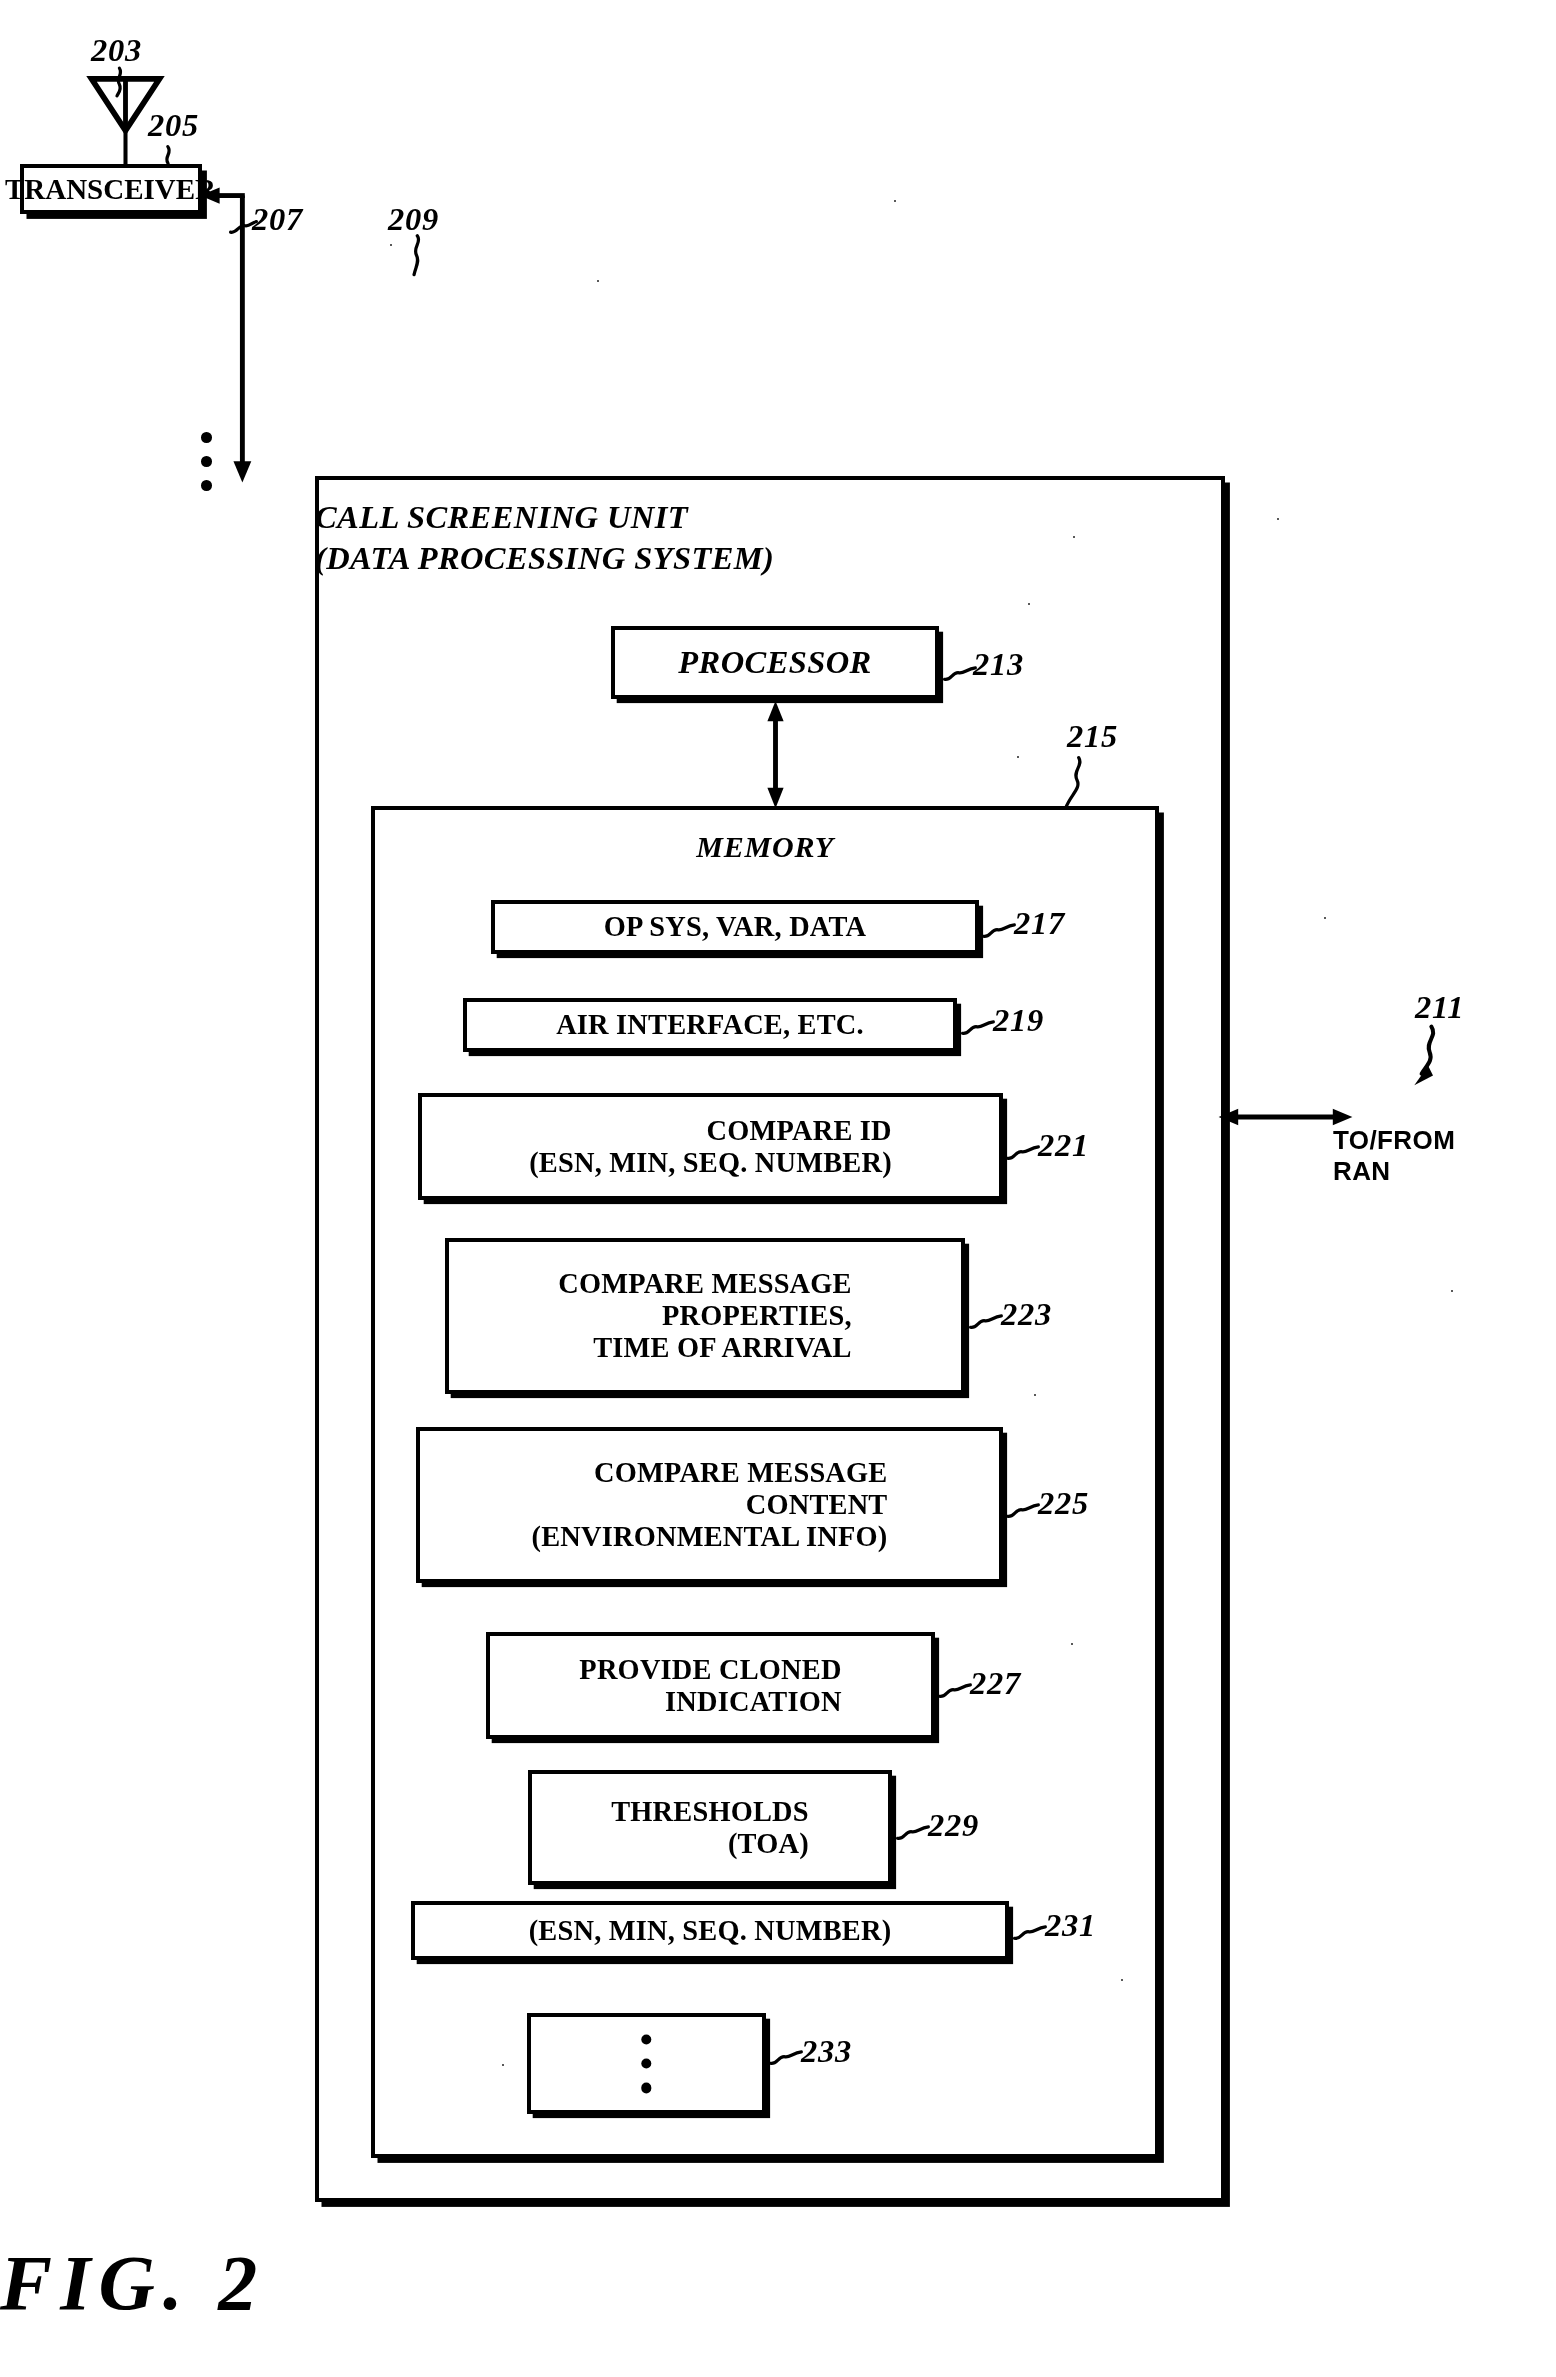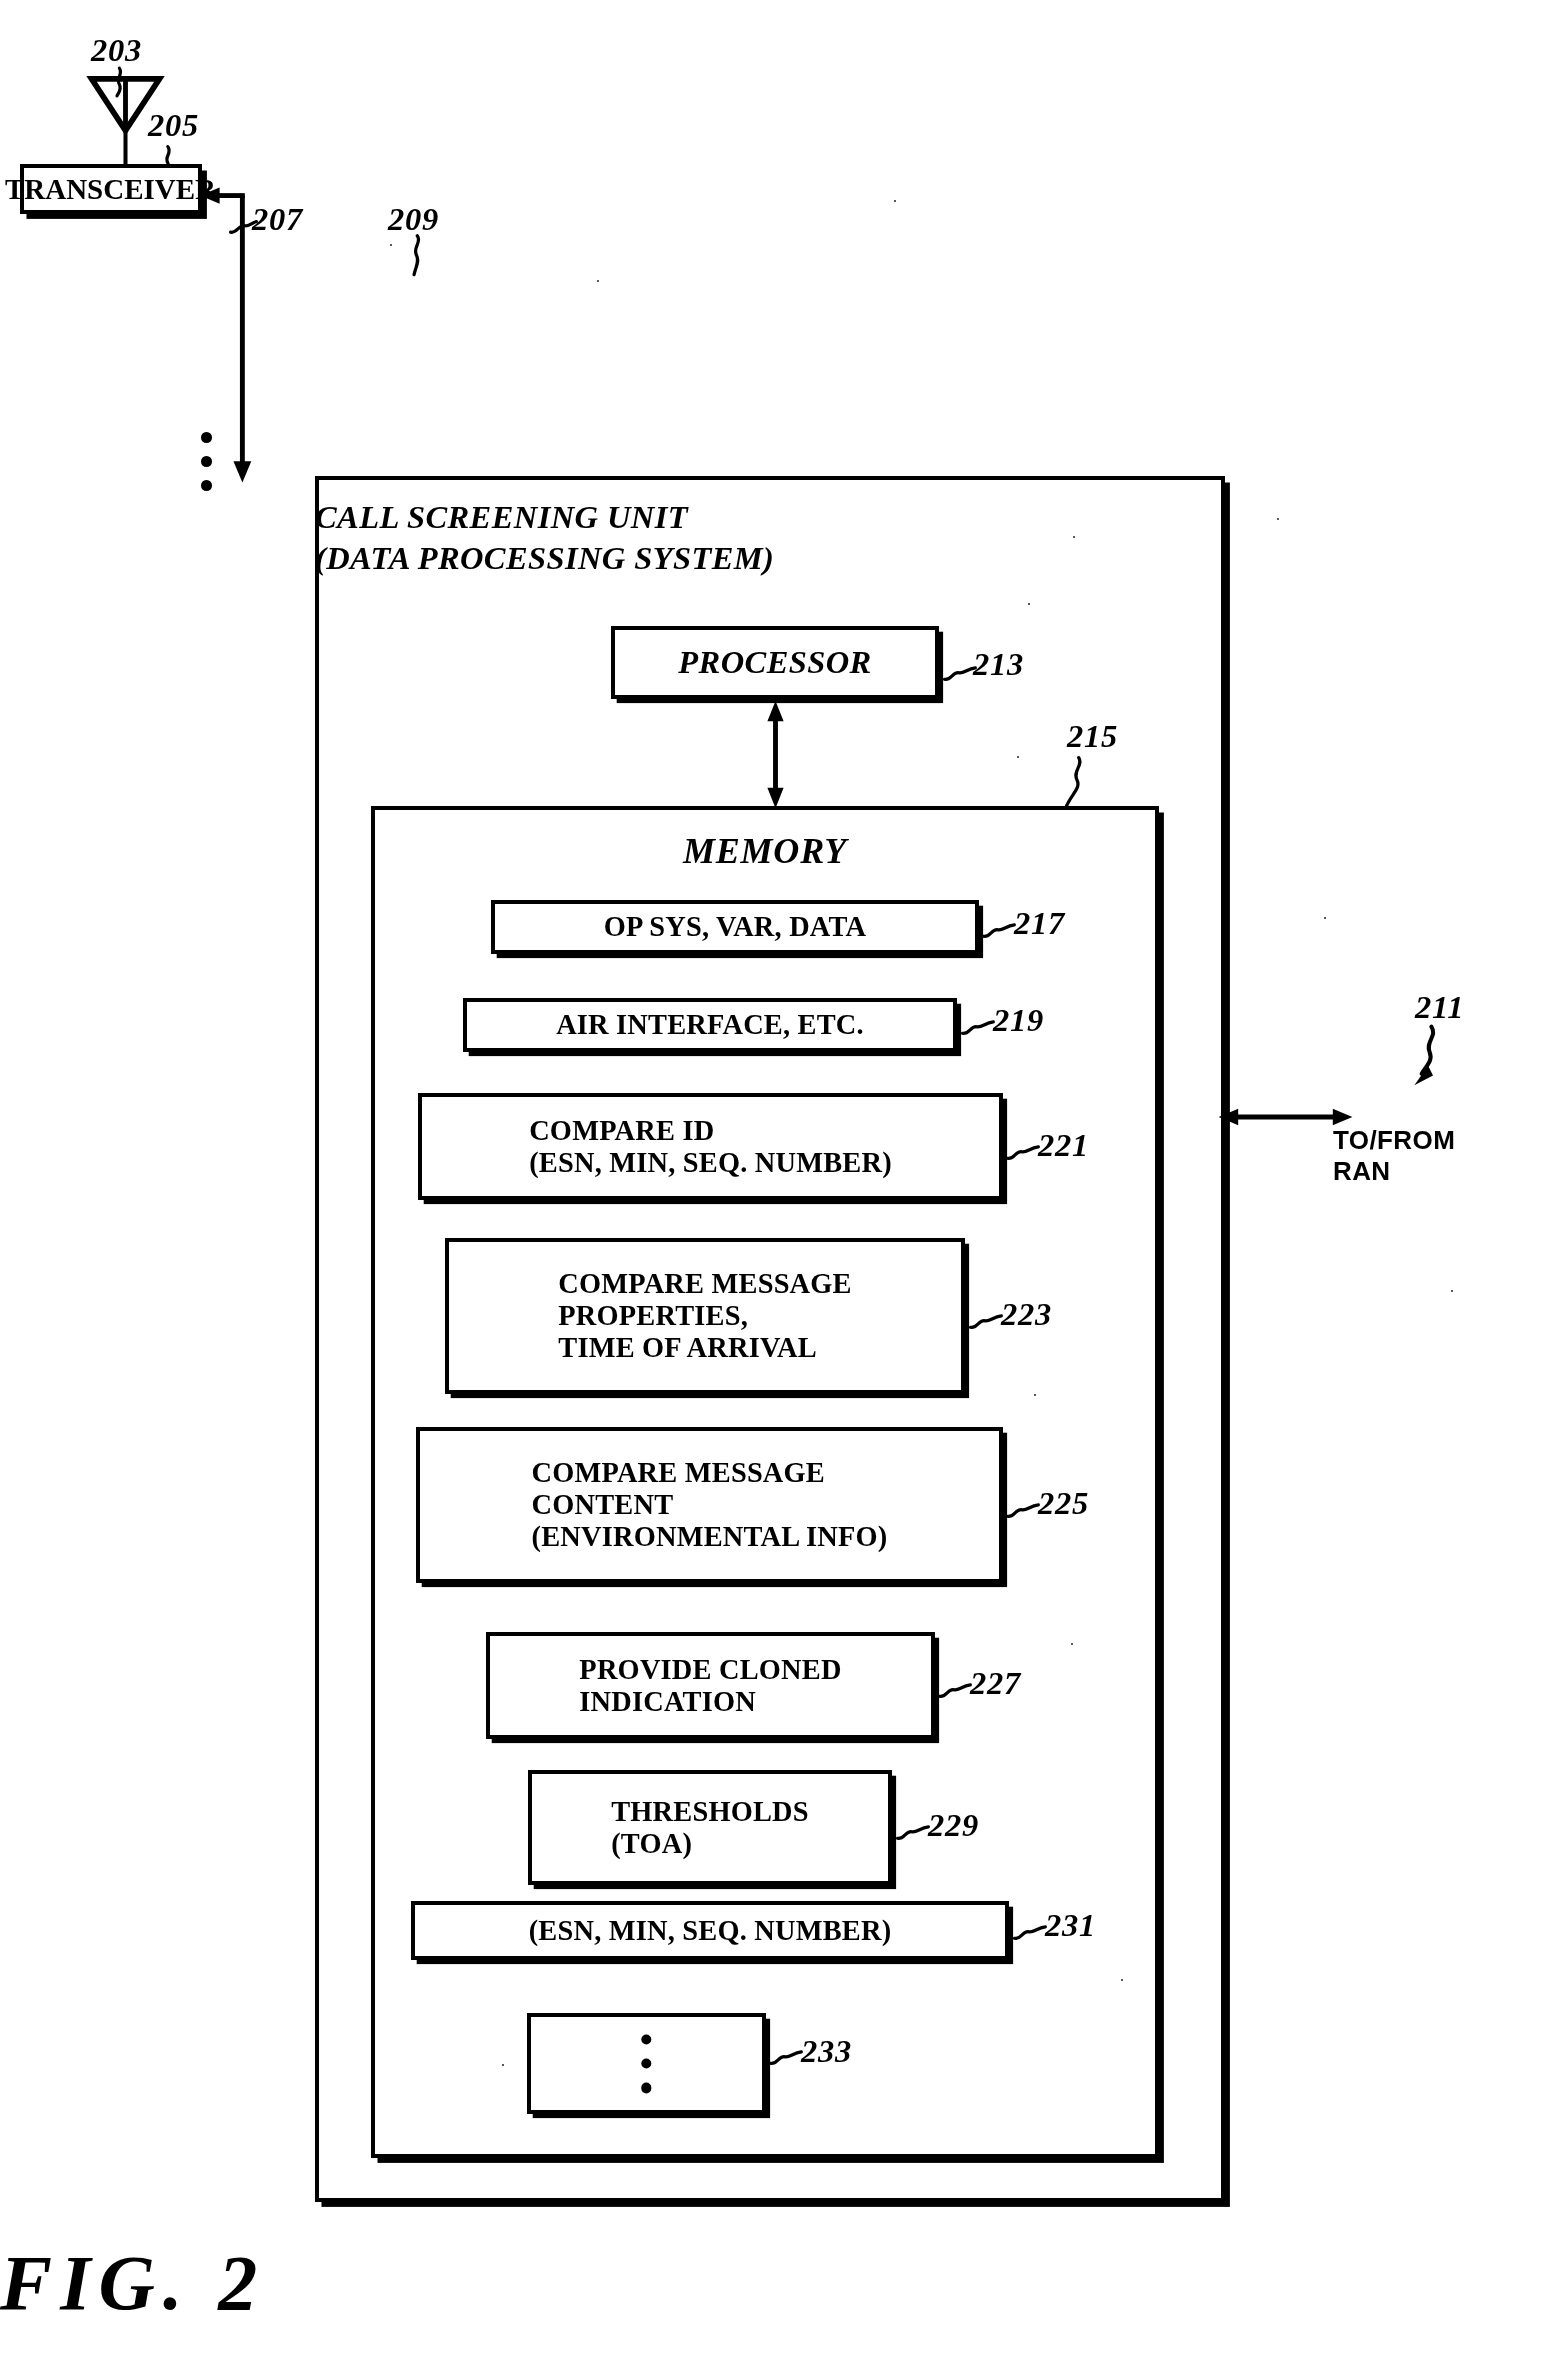--- a/index.html
+++ b/index.html
@@ -44,21 +44,21 @@
   }
   .box-inner {
     position: absolute;
     box-sizing: border-box;
     border: 4.1px solid #000;
     background: #fff;
     box-shadow: 4.9px 4.9px 0 -0.8px #000;
     display: flex;
     align-items: center;
     justify-content: center;
-    text-align: left;
+    text-align: right;
   }
 
   .blk-label {
     font-family: "Liberation Serif", "DejaVu Serif", serif;
     font-weight: bold;
     font-size: 28.4px;
     line-height: 1.12;
     letter-spacing: 0.2px;
     white-space: pre-line;
     padding: 0 6.5px;
@@ -76,21 +76,21 @@
     white-space: pre-line;
   }
 
   .memory-title {
     position: absolute;
     width: 100%;
     text-align: center;
     font-family: "Liberation Serif", "DejaVu Serif", serif;
     font-style: italic;
     font-weight: bold;
-    font-size: 36px;
+    font-size: 30px;
     letter-spacing: 0.8px;
   }
 
   .proc-label {
     font-family: "Liberation Serif", "DejaVu Serif", serif;
     font-style: italic;
     font-weight: bold;
     font-size: 32.5px;
     letter-spacing: 0.4px;
   }

